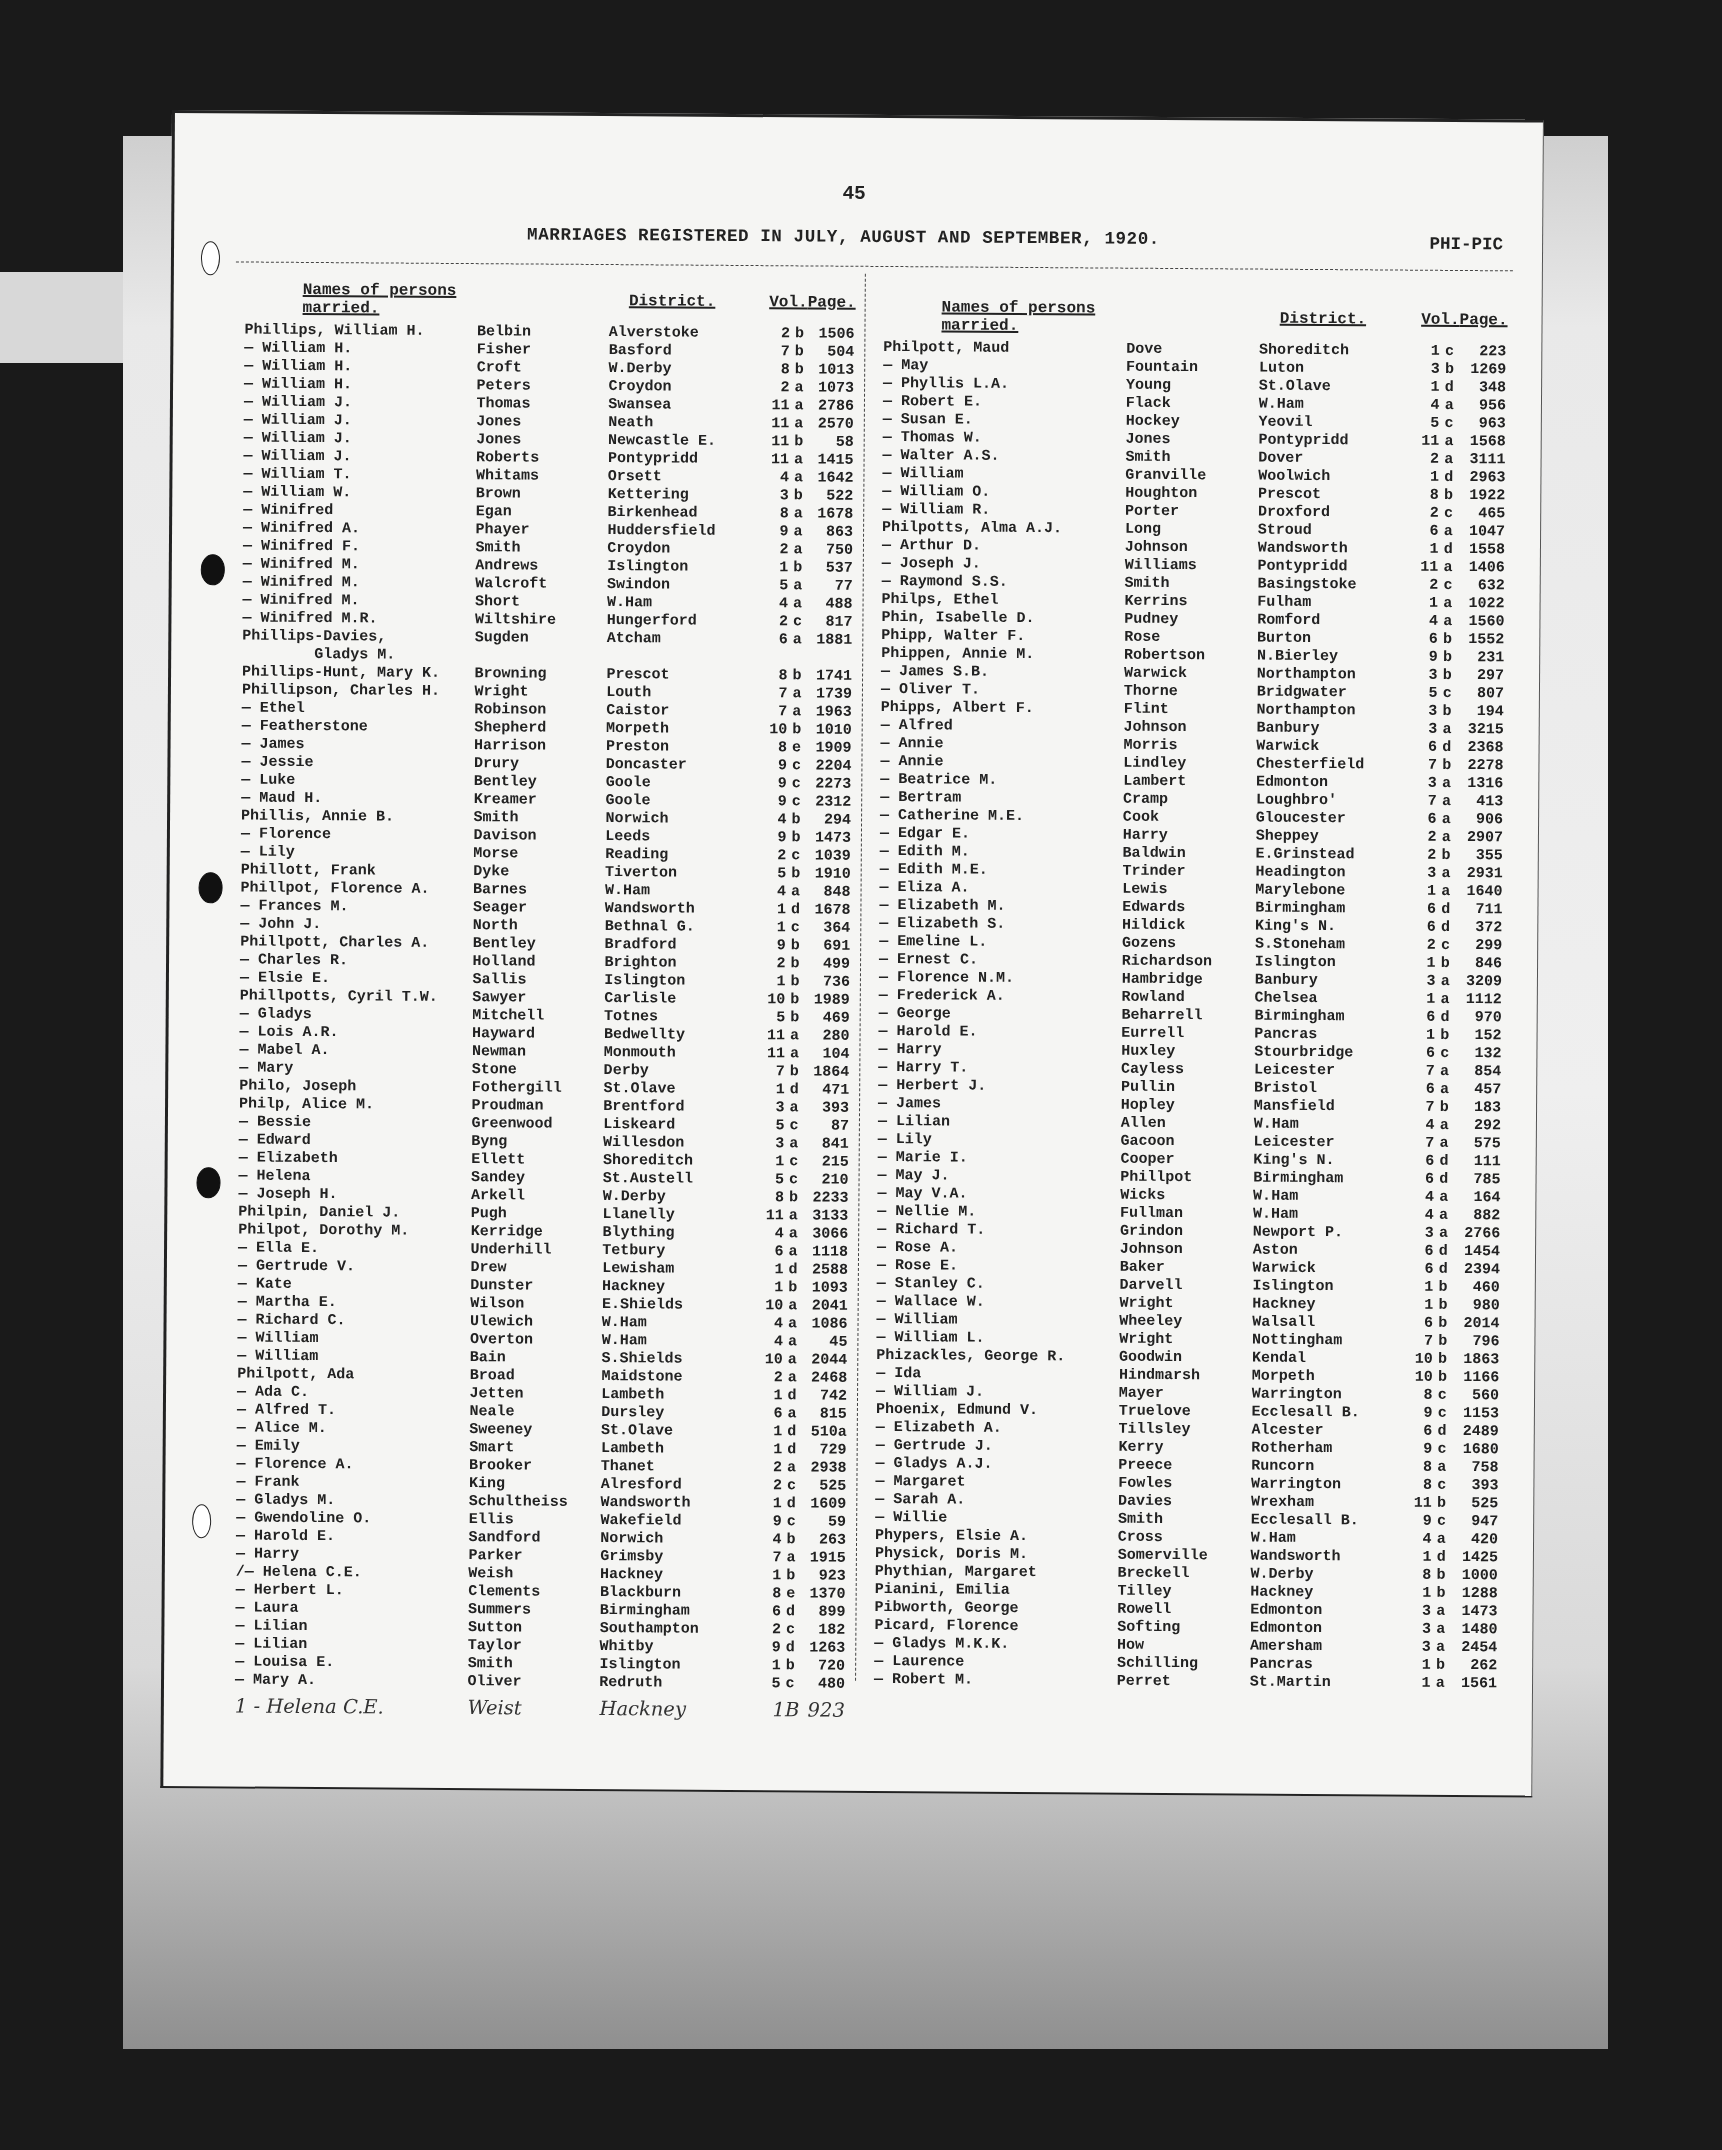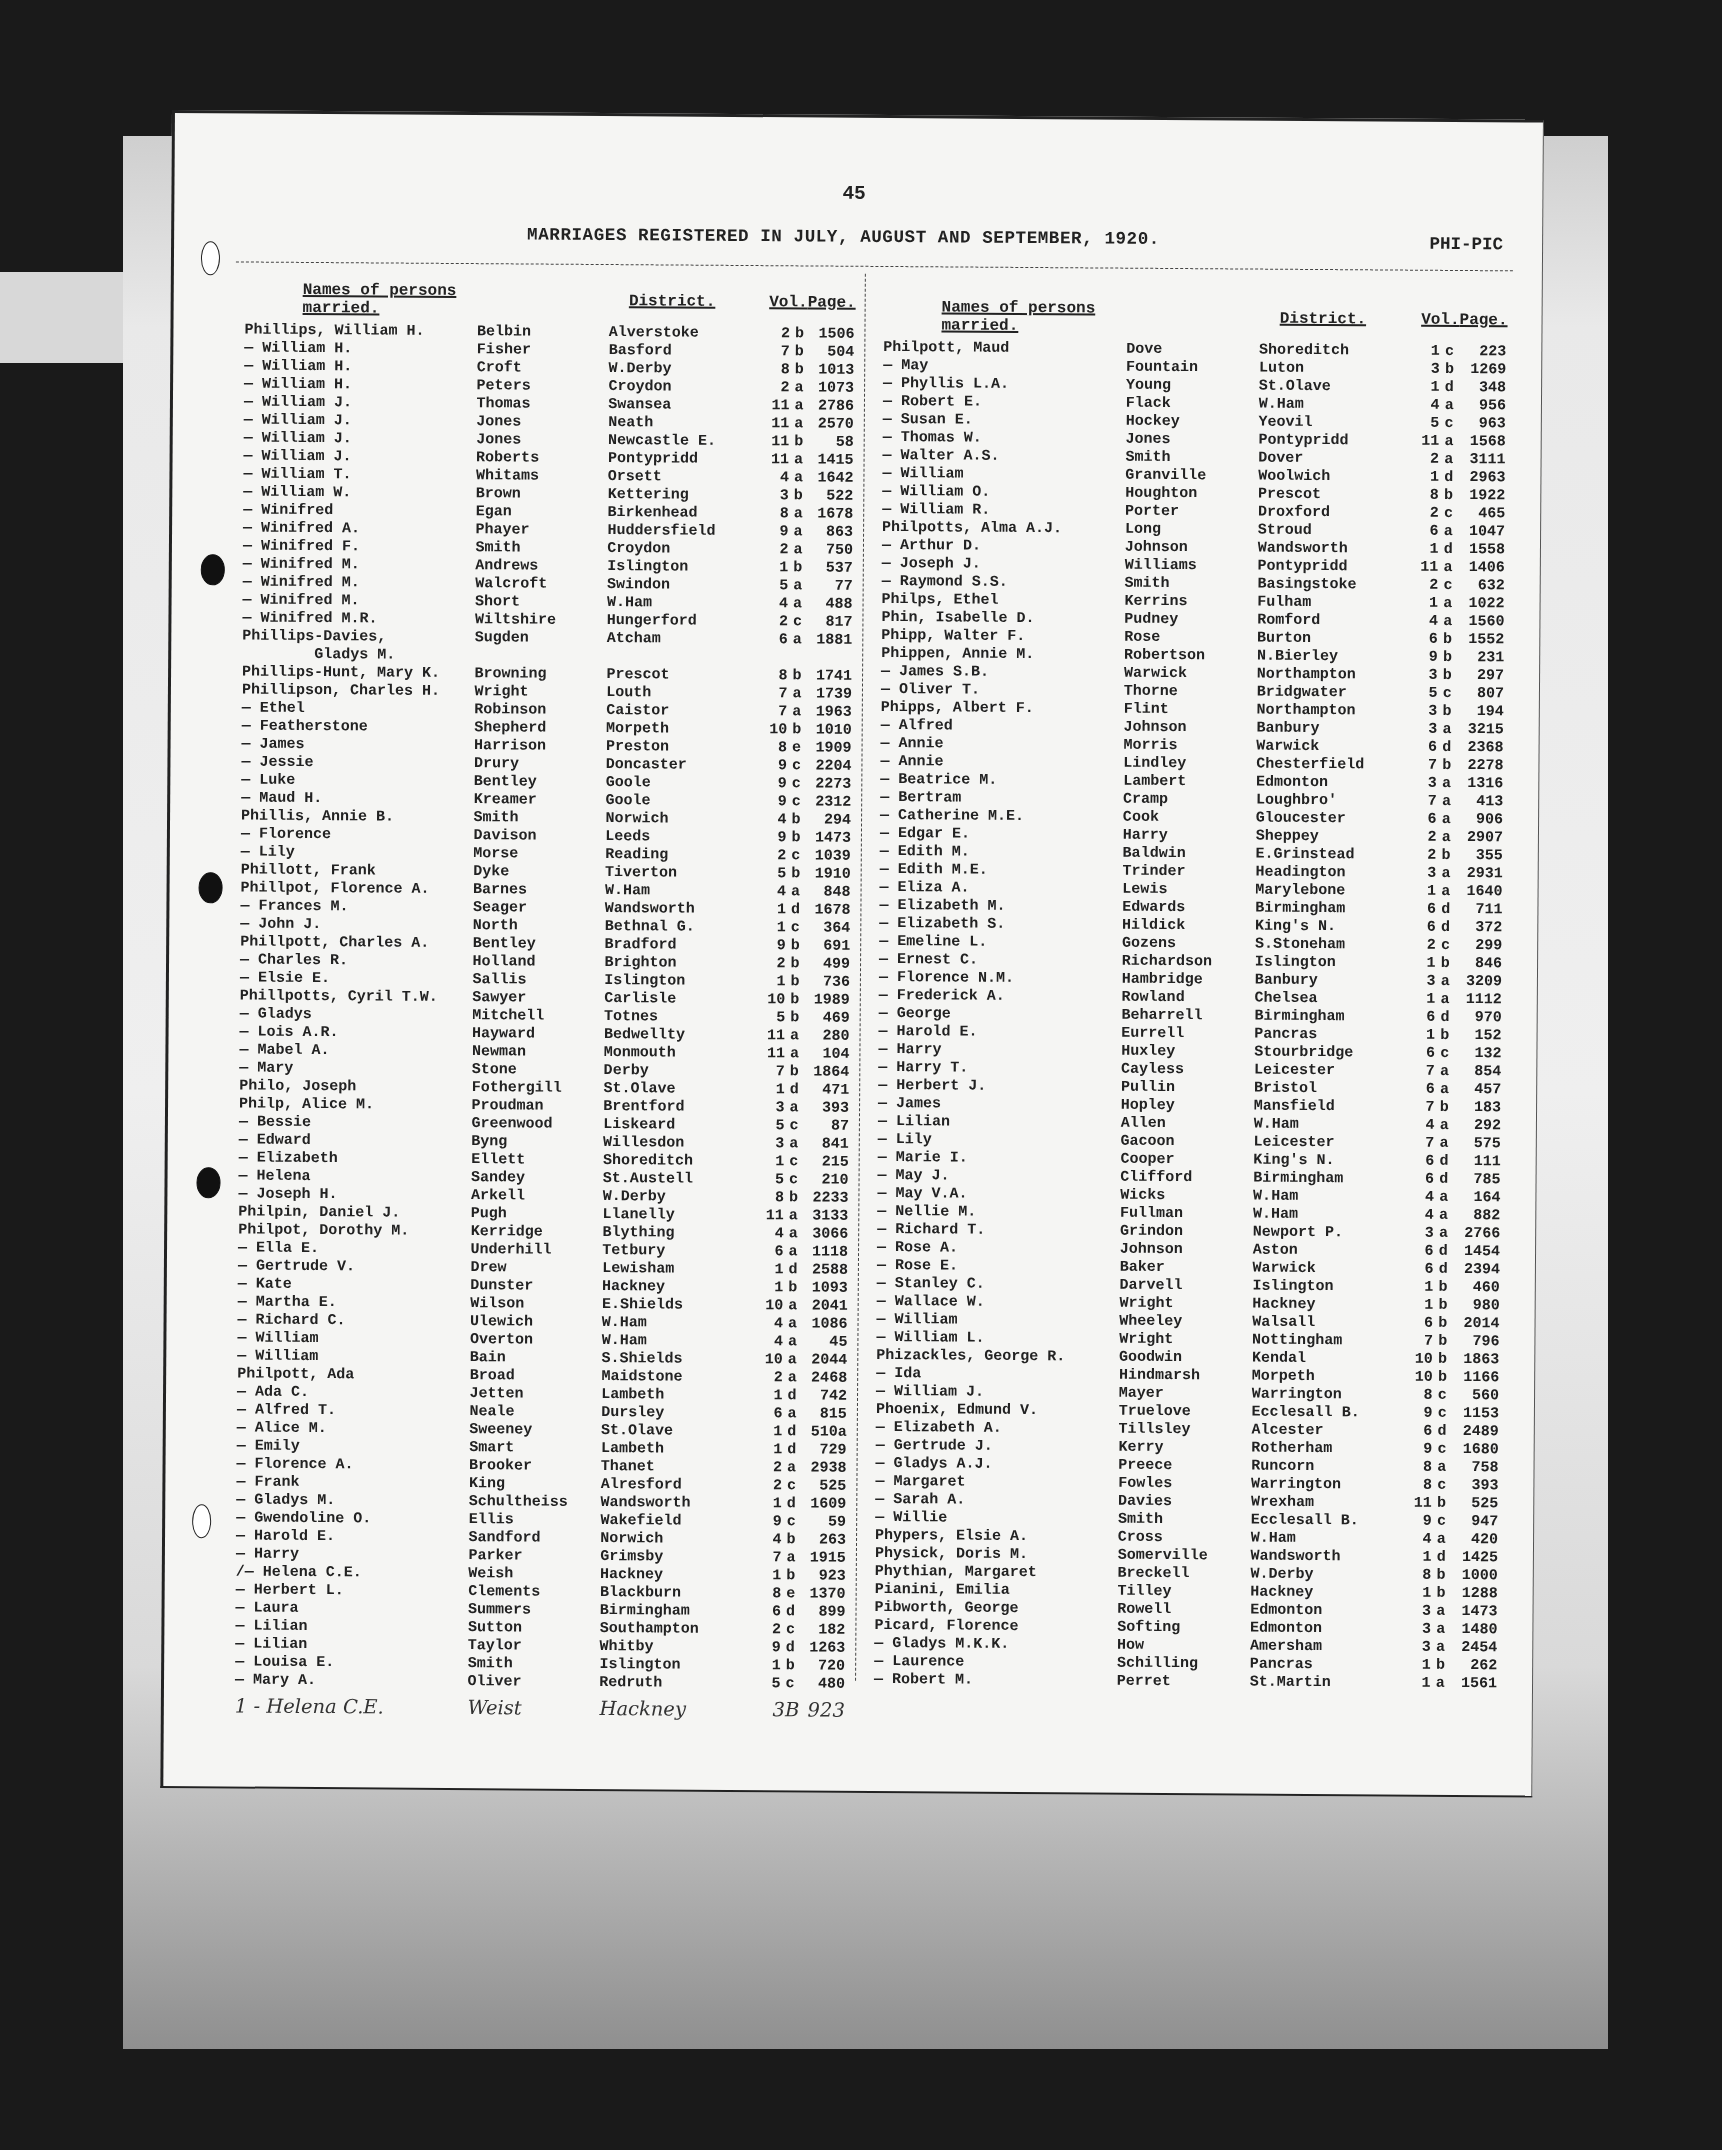--- a/index.html
+++ b/index.html
@@ -681,21 +681,21 @@
           <div class="c-dist">Redruth</div>
           <div class="c-vol">5</div>
           <div class="c-let">c</div>
           <div class="c-page">480</div>
         </div>
       </div>
     <div class="manual">
       <div class="c-name">1 - Helena C.E.</div>
       <div class="c-spouse">Weist</div>
       <div class="c-dist">Hackney</div>
-      <div class="c-vol" style="width:57px">3B</div>
+      <div class="c-vol" style="width:57px">1B</div>
       <div class="c-page">923</div>
     </div>
   </div>
 
   <div class="col right">
     <div class="hdr">
       <div class="c-name"><span>Names of persons married.</span></div>
       <div class="c-spouse"></div>
       <div class="c-dist"><span>District.</span></div>
       <div class="c-vol" style="width:57px"><span>Vol.</span></div>
@@ -1065,21 +1065,21 @@
         <div class="row">
           <div class="c-name" style="white-space: pre;">— Marie I.</div>
           <div class="c-spouse">Cooper</div>
           <div class="c-dist">King's N.</div>
           <div class="c-vol">6</div>
           <div class="c-let">d</div>
           <div class="c-page">111</div>
         </div>
         <div class="row">
           <div class="c-name" style="white-space: pre;">— May J.</div>
-          <div class="c-spouse">Clifford</div>
+          <div class="c-spouse">Phillpot</div>
           <div class="c-dist">Birmingham</div>
           <div class="c-vol">6</div>
           <div class="c-let">d</div>
           <div class="c-page">785</div>
         </div>
         <div class="row">
           <div class="c-name" style="white-space: pre;">— May V.A.</div>
           <div class="c-spouse">Wicks</div>
           <div class="c-dist">W.Ham</div>
           <div class="c-vol">4</div>

